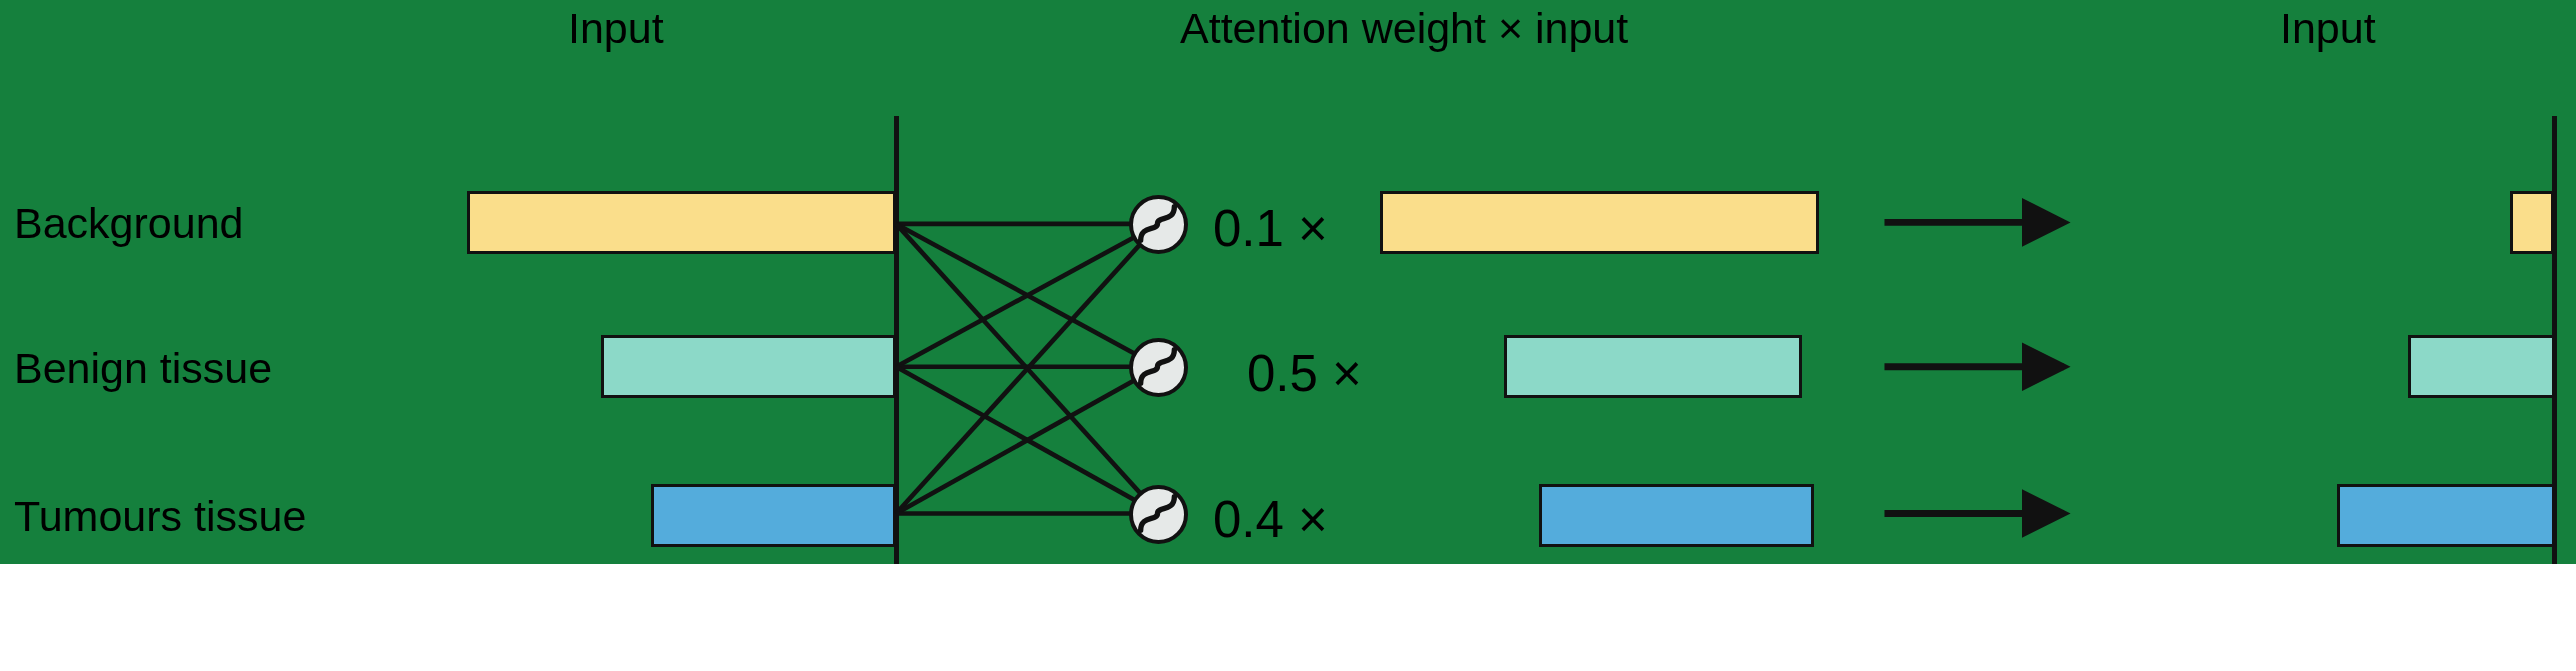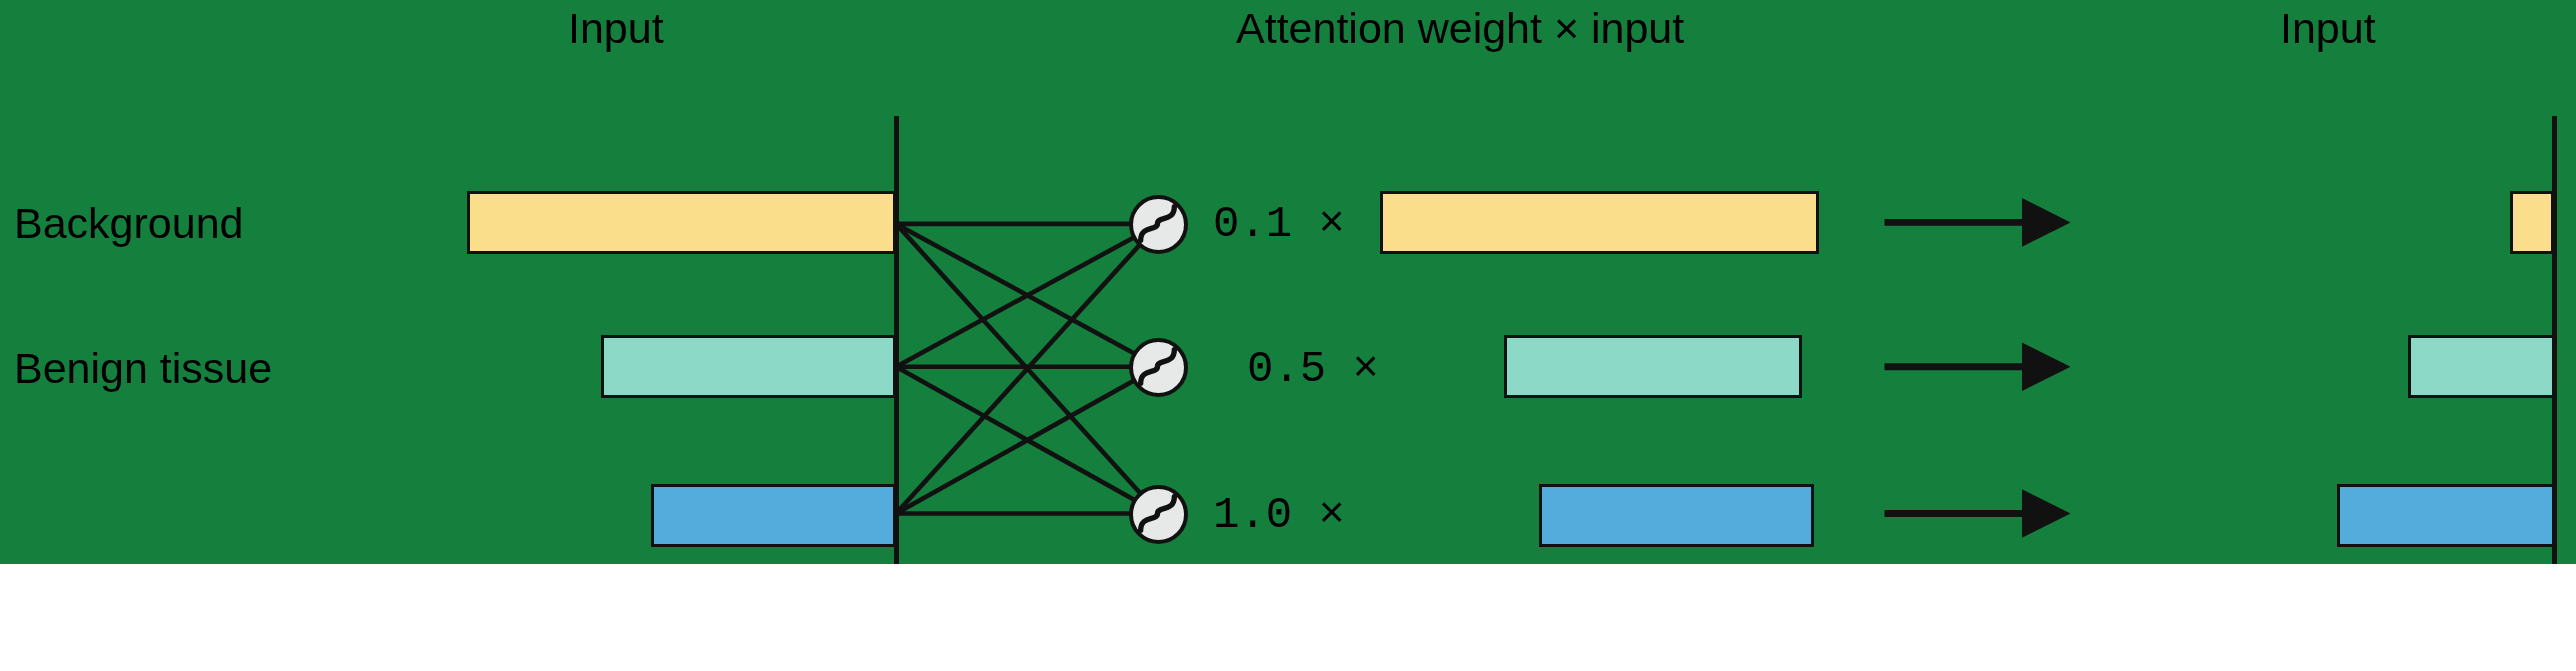--- a/index.html
+++ b/index.html
@@ -24,24 +24,24 @@
   }
   .row-label {
     position: absolute;
     font-size: 43px;
     color: #000000;
     white-space: nowrap;
     font-family: "Liberation Sans", sans-serif;
   }
   .weight-label {
     position: absolute;
-    font-size: 44px;
+    font-size: 51px;
     color: #000000;
     white-space: nowrap;
-    font-family: Liberation Mono, monospace;
+    font-family: Liberation Sans, sans-serif;
   }
   .bar {
     position: absolute;
     box-sizing: border-box;
     border: 3.9px solid #111111;
   }
   .axis-v {
     position: absolute;
     background: #111111;
     width: 5.4px;
@@ -64,25 +64,26 @@
     box-sizing: border-box;
   }
   .node-circle svg { display: block; }
 </style>
 </head>
 <body>
 
 <div id="root">
 
   <div class="hdr" style="left:568px; top:3.9px;">Input</div>
-  <div class="hdr" style="left:1236px; top:3.9px;">Attention  weight × input</div>
+  <div class="hdr" style="left:1180px; top:3.9px;">Attention  weight × input</div>
   <div class="hdr" style="left:2280px; top:3.9px;">Input</div>
 
   <div class="row-label" style="left:14px; top:344px;">Benign tissue</div>
   <div class="row-label" style="left:14px; top:199px;">Background</div>
+  <div class="row-label" style="left:14px; top:492px;">Tumours tissue</div>
 
   <div class="axis-v" style="left:894px; top:116px; height:528px;"></div>
 
   <div class="axis-v" style="left:2552px; top:116px; height:528px;"></div>
 
   <div class="bar" style="left:467px; top:191px; width:429px; height:63px; background:#fade8b;"></div>
   <div class="bar" style="left:601px; top:335px; width:295px; height:63px; background:#8cd9c8;"></div>
   <div class="bar" style="left:651px; top:484px; width:245px; height:63px; background:#54acdc;"></div>
 
   <div class="bar" style="left:1380px; top:191px; width:439px; height:63px; background:#fade8b;"></div>
@@ -138,16 +139,16 @@
     </svg>
   </div>
   <div class="node-circle" style="left:1129px; top:485px;">
     <svg width="49" height="49" viewBox="0 0 64 64">
       <path d="M 10 54 C 10 34, 32 42, 32 32 C 32 22, 54 30, 54 10" stroke="#111111" stroke-width="7" fill="none" stroke-linecap="round"></path>
     </svg>
   </div>
 
   <div class="weight-label" style="left:1213px; top:199px;">0.1 ×</div>
   <div class="weight-label" style="left:1213px; top:344px;margin-left:34px;">0.5 ×</div>
-  <div class="weight-label" style="left:1213px; top:490px;">1.0 ×</div>
+  <div class="weight-label" style="left:1213px; top:490px;">0.4 ×</div>
 
 </div>
 
 
 </body></html>

